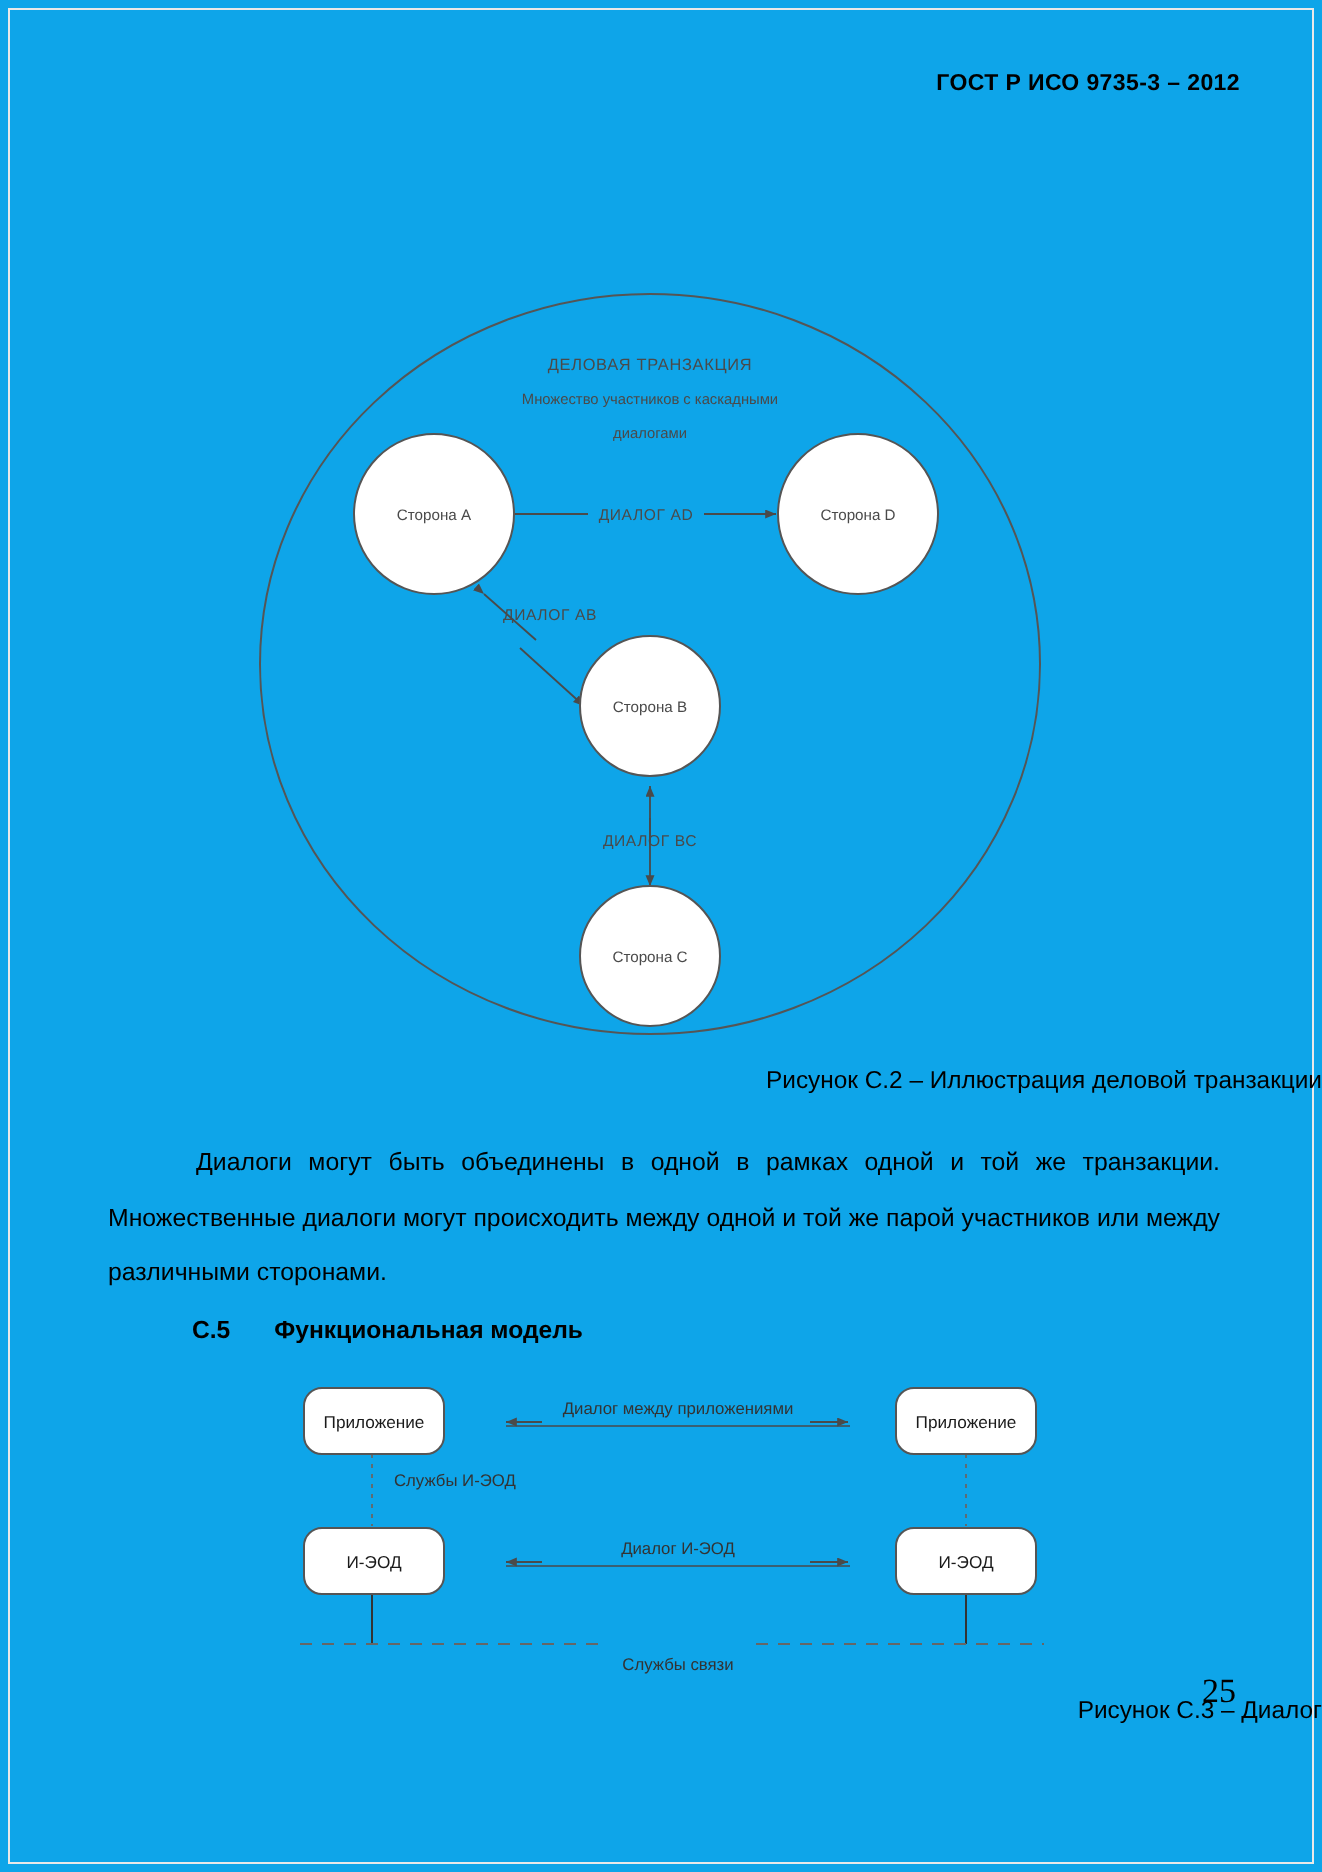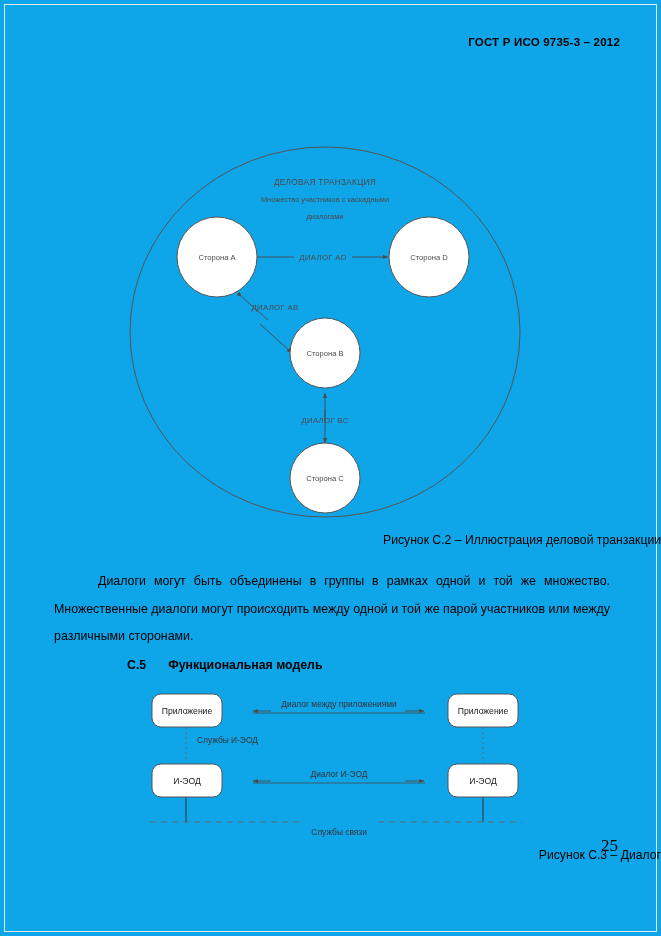--- a/index.html
+++ b/index.html
@@ -63,21 +63,20 @@
   .cap-c2 { top: 533px; }
   .cap-c3 { top: 848px; }
 
   .section-head {
     position: absolute;
     left: 96px;
     top: 658px;
     font-size: 12.3px;
     font-weight: bold;
     white-space: nowrap;
-    margin-left: 31px;
   }
   .section-head .num { margin-right: 22px; }
 
   .page-no {
     position: absolute;
     right: 43px;
     top: 836px;
     font-family: "Liberation Serif", serif;
     font-size: 17px;
   }
@@ -158,21 +157,21 @@
       <circle cx="205" cy="213" r="35" fill="#ffffff" stroke="#555555" stroke-width="1"></circle>
       <text class="dg-txt dg-node" x="205" y="216" text-anchor="middle">Сторона В</text>
 
       <circle cx="205" cy="338" r="35" fill="#ffffff" stroke="#555555" stroke-width="1"></circle>
       <text class="dg-txt dg-node" x="205" y="341" text-anchor="middle">Сторона С</text>
     </svg>
   </div>
 
   <div class="caption cap-c2">Рисунок С.2 – Иллюстрация деловой транзакции</div>
 
-  <div class="body-text p2">Диалоги могут быть объединены в группы в рамках одной и той же множество. Множественные диалоги могут происходить между одной и той же парой участников или между различными сторонами.</div>
+  <div class="body-text p2">Диалоги могут быть объединены в одной в рамках одной и той же транзакции. Множественные диалоги могут происходить между одной и той же парой участников или между различными сторонами.</div>
 
   <div class="section-head">
     <span class="num">C.5</span><span>Функциональная модель</span>
   </div>
 
   <div class="fig-c3">
     <svg width="390" height="150" viewBox="0 0 390 150" xmlns="http://www.w3.org/2000/svg">
       <defs>
         <marker id="ah2" markerWidth="7" markerHeight="7" refX="6" refY="2.5" orient="auto" markerUnits="strokeWidth">
           <path d="M0,0 L6,2.5 L0,5 z" fill="#4a4a4a"></path>

